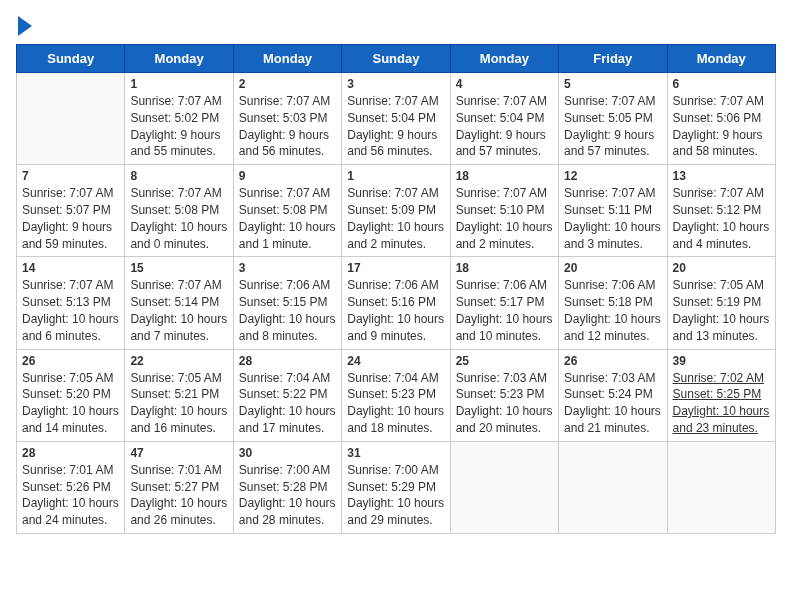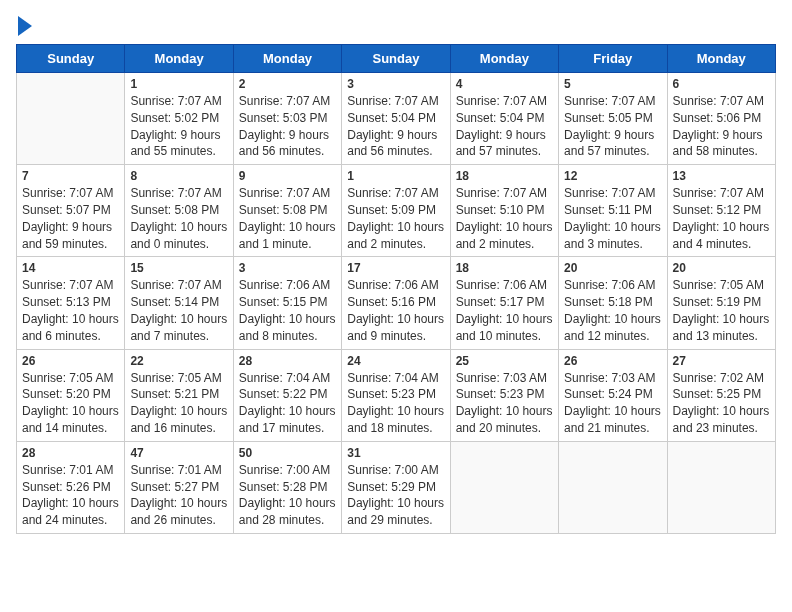--- a/index.html
+++ b/index.html
@@ -289,22 +289,22 @@
 and 20 minutes.</div>
         </td>
         <td>
           <span class="day-number">26</span>
           <div class="day-info" style="white-space: pre-line;">Sunrise: 7:03 AM
 Sunset: 5:24 PM
 Daylight: 10 hours
 and 21 minutes.</div>
         </td>
         <td>
-          <span class="day-number">27</span>
-          <div class="day-info" style="white-space: pre-line;">Sunrise: 7:02 AM
+          <span class="day-number">39</span>
+          <div class="day-info" style="white-space: pre-line; text-decoration: underline;">Sunrise: 7:02 AM
 Sunset: 5:25 PM
 Daylight: 10 hours
 and 23 minutes.</div>
         </td>
       </tr>
       <tr class="week-row">
         <td>
           <span class="day-number">28</span>
           <div class="day-info" style="white-space: pre-line;">Sunrise: 7:01 AM
 Sunset: 5:26 PM
@@ -312,21 +312,21 @@
 and 24 minutes.</div>
         </td>
         <td>
           <span class="day-number">47</span>
           <div class="day-info" style="white-space: pre-line;">Sunrise: 7:01 AM
 Sunset: 5:27 PM
 Daylight: 10 hours
 and 26 minutes.</div>
         </td>
         <td>
-          <span class="day-number">50</span>
+          <span class="day-number">30</span>
           <div class="day-info" style="white-space: pre-line;">Sunrise: 7:00 AM
 Sunset: 5:28 PM
 Daylight: 10 hours
 and 28 minutes.</div>
         </td>
         <td>
           <span class="day-number">31</span>
           <div class="day-info" style="white-space: pre-line;">Sunrise: 7:00 AM
 Sunset: 5:29 PM
 Daylight: 10 hours

